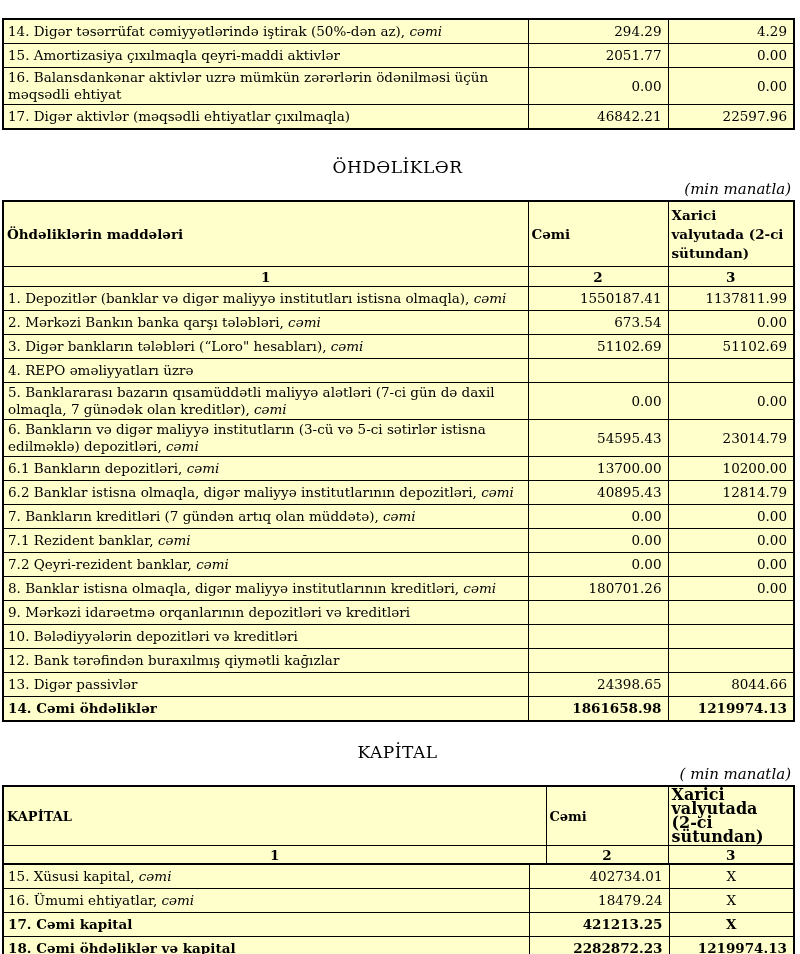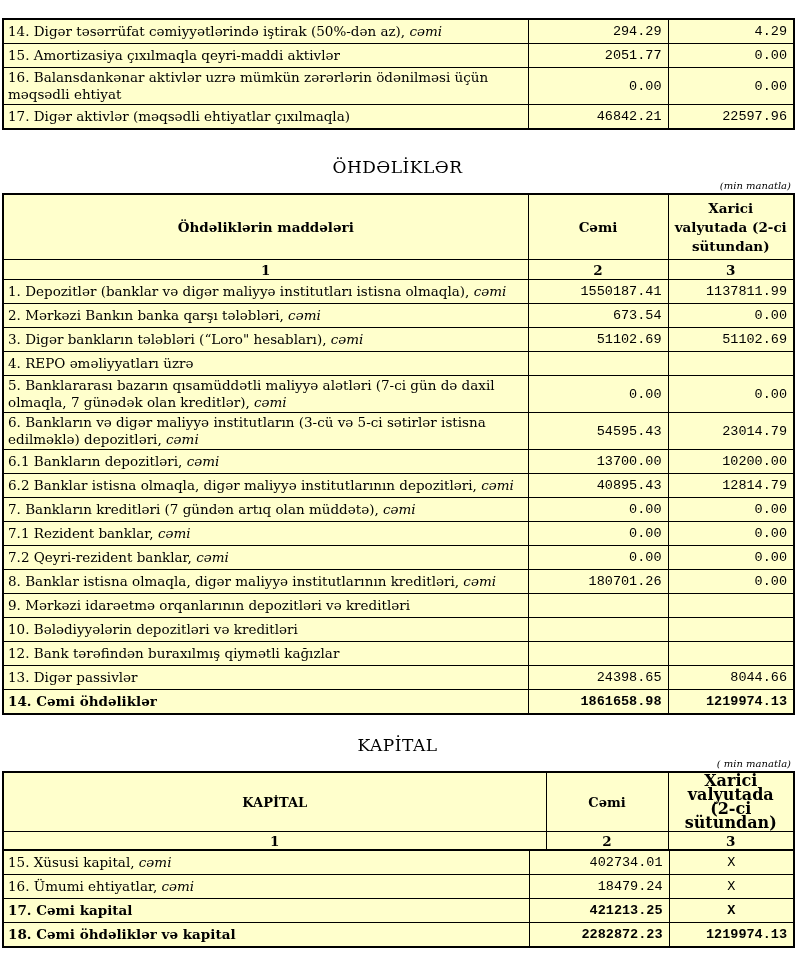--- a/index.html
+++ b/index.html
@@ -11,35 +11,35 @@
   table.fin-table{
     border-collapse:collapse;table-layout:fixed;width:791px;
     border:2px solid #000;
   }
   table.fin-table td{
     border:1px solid #000;vertical-align:middle;height:21px;
     background:#ffffcc;overflow:hidden;
   }
   #assets-table{margin-top:18px;}
   td.lbl{font-size:13.5px;line-height:17px;padding:1px 4px 1px 4px;text-align:left;}
-  td.val{font-size:13.5px;line-height:17px;padding:1px 6px 1px 2px;text-align:right;font-family:Liberation Mono, monospace;}
+  td.val{font-size:13.5px;line-height:17px;padding:1px 6px 1px 2px;text-align:right;}
   td.white{background:#ffffff;}
   td.xmark{text-align:center;padding-right:2px;}
   tr.bold td{font-weight:bold;}
   .it{font-style:italic;}
   .section-title{
     width:791px;text-align:center;font-weight:normal;font-size:17px;
     margin:27px 0 0 0;letter-spacing:0.5px;
   }
   .section-title.cap{margin-top:20px;}
   .unit-note{
-    width:789px;text-align:right;font-style:italic;font-size:10px;
+    width:789px;text-align:right;font-style:italic;font-size:15px;
     margin:3px 0 2px 0;
   }
-  td.hdr{font-weight:bold;text-align:center;font-size:13.5px;line-height:19px;padding:1px 3px;margin-left:24px;}
+  td.hdr{font-weight:bold;font-size:13.5px;line-height:19px;padding:1px 3px;margin-left:24px;}
   td.hdr-wrap{white-space:pre-line;}
   #liabilities-table td.hdr{height:62px;}
   tr.numrow td{height:19px;font-weight:bold;text-align:center;font-size:13.5px;padding:0 2px;}
   table.cap-head td.hdr{height:34px;font-size:13px;line-height:15px;}
   table.cap-head td.hdr-wrap{font-size:16px;line-height:14px;}
   table.cap-head tr.numrow td{height:17px;}
   table.cap-body{margin-top:-2px;}
 </style>
 </head>
 <body>

